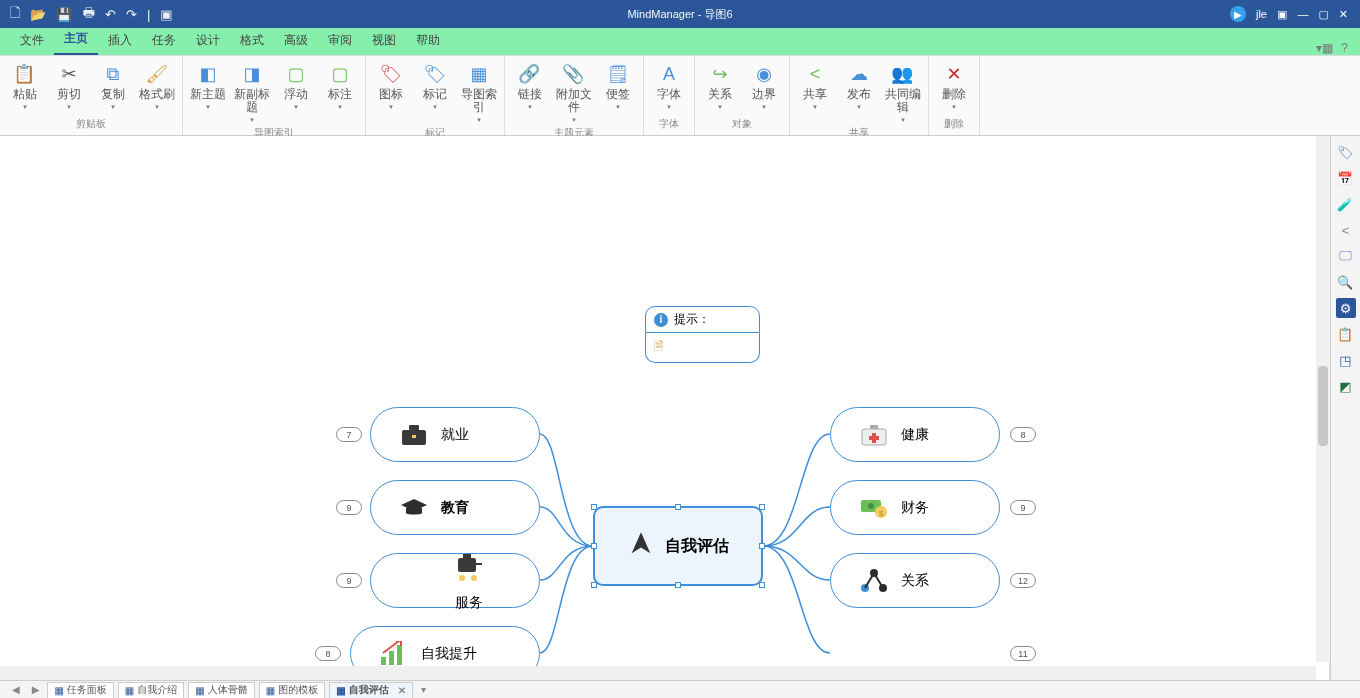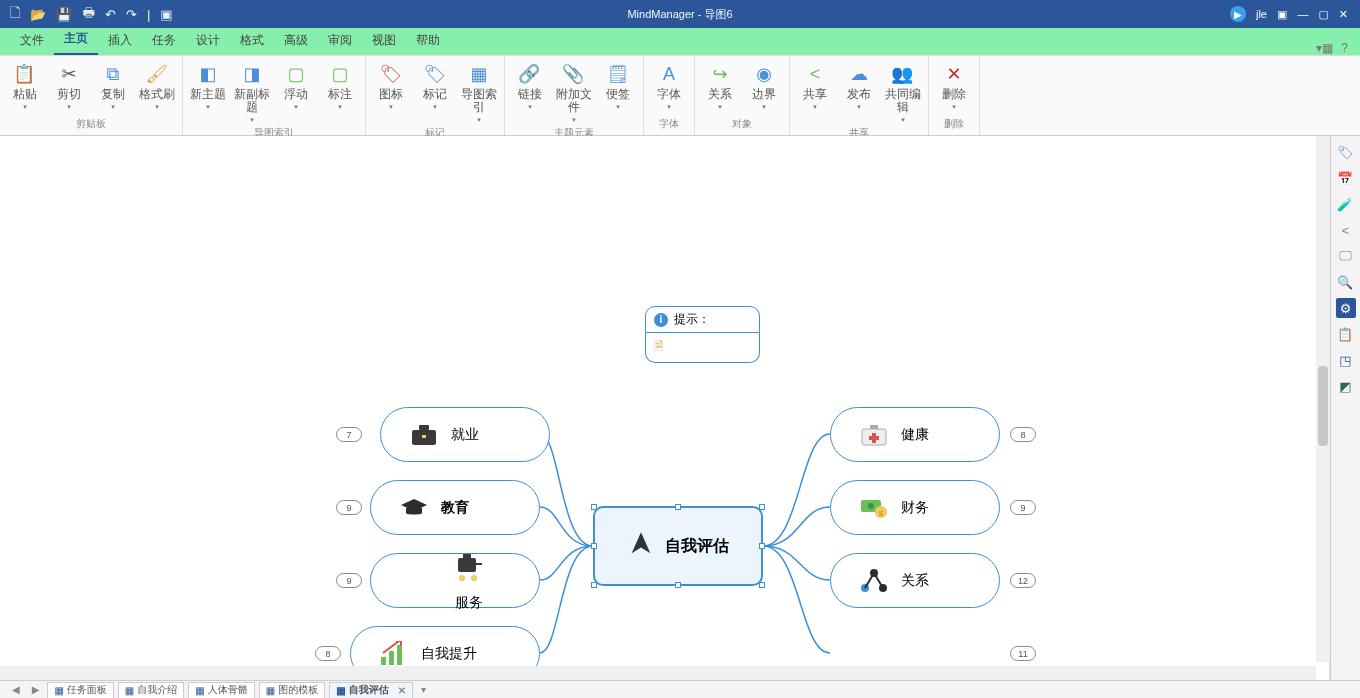--- a/index.html
+++ b/index.html
@@ -289,21 +289,21 @@
       <div class="handle h-tl"></div>
         <div class="handle h-tr"></div>
         <div class="handle h-bl"></div>
         <div class="handle h-br"></div>
       <div class="handle h-t"></div>
         <div class="handle h-b"></div>
         <div class="handle h-l"></div>
         <div class="handle h-r"></div>
     </div>
 
-    <div class="topic" style="left:380px;top:271px;">
+    <div class="topic" style="left:370px;top:271px;">
       <span class="ticon">
           <svg width="28" height="24" viewBox="0 0 28 24">
             <rect x="2" y="7" width="24" height="15" rx="2" fill="#3a3a3a"></rect>
             <rect x="9" y="2" width="10" height="5" rx="1" fill="#3a3a3a"></rect>
             <rect x="12" y="12" width="4" height="3" fill="#f4c95d"></rect>
           </svg>
         </span>
       <span>就业</span>
     </div>
     <div class="badge" style="left:336px;top:291px;">7</div>

